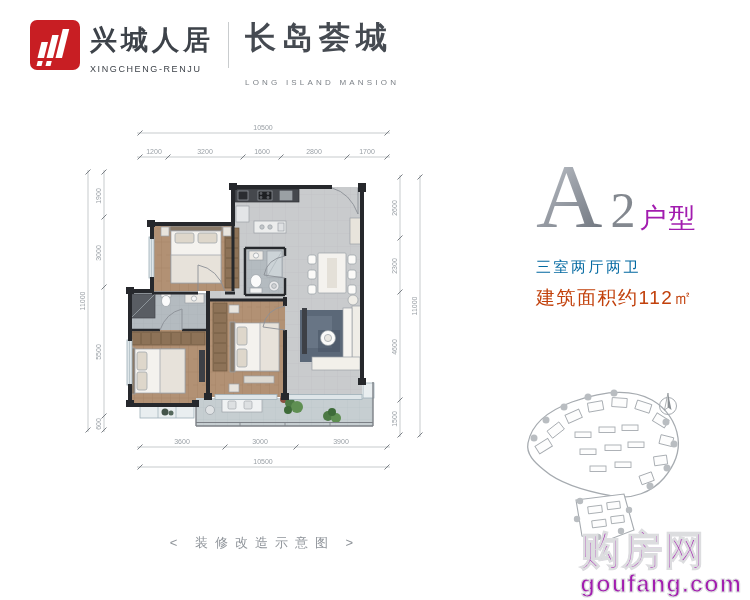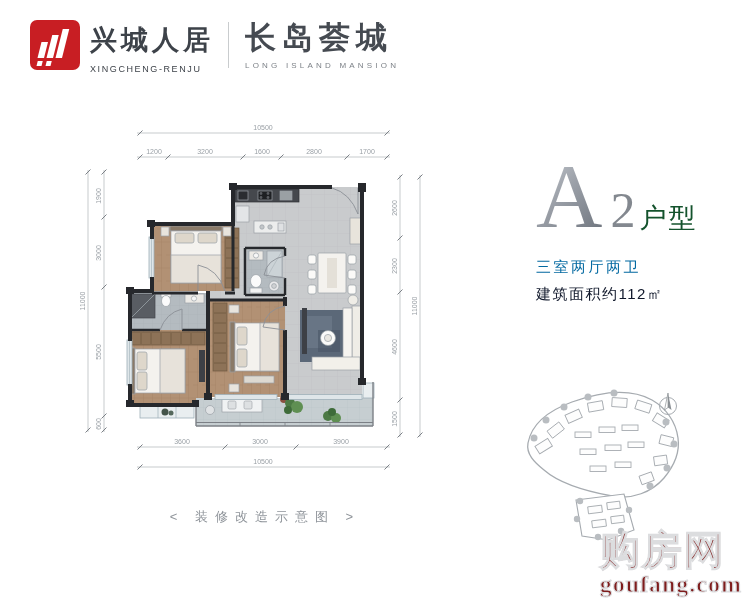--- a/index.html
+++ b/index.html
@@ -8,39 +8,39 @@
   
   .hdr{position:absolute;left:30px;top:20px;display:flex;align-items:flex-start;}
   .logo-box{width:50px;height:50px;margin-right:10px;}
   .brand-block{display:flex;flex-direction:column;margin-top:6px;}
   .brand-zh{font-size:27px;font-weight:700;color:#3d4249;letter-spacing:4px;line-height:1.1;}
   .brand-en{font-size:9px;font-weight:400;color:#3d4249;letter-spacing:1.6px;margin-top:8px;}
   .hdr-divider{width:1px;height:46px;background:#c9ccce;margin:2px 16px 0 14px;}
   .proj-block{display:flex;flex-direction:column;margin-top:2px;}
   .proj-zh{font-size:31px;font-weight:700;color:#454a51;letter-spacing:6px;line-height:1.05;
            font-family:Liberation Serif, serif;}
-  .proj-en{font-size:8px;color:#7d8288;letter-spacing:3.2px;margin-top:6px;}
+  .proj-en{font-size:8px;color:#7d8288;letter-spacing:3.2px;margin-top:23px;}
   
   .unit{position:absolute;left:536px;top:150px;width:190px;}
   .unit-line{display:flex;align-items:baseline;font-family:"Liberation Serif","DejaVu Serif",serif;}
   .unit-letter{font-size:92px;line-height:1;font-weight:400;
       background:linear-gradient(135deg,#c6cad0 5%,#9ba0a8 45%,#6e747d 95%);
       -webkit-background-clip:text;background-clip:text;color:transparent;}
   .unit-number{font-size:50px;color:#83888f;margin-left:8px;line-height:1;}
-  .unit-suffix{font-size:27px;color:#14532d;margin-left:4px;letter-spacing:2px;}
+  .unit-suffix{font-size:27px;color:#a21caf;margin-left:4px;letter-spacing:2px;}
   .unit-rooms{font-size:15px;color:#0369a1;letter-spacing:2.5px;margin-top:16px;}
-  .unit-area{font-size:15px;color:#0f172a;letter-spacing:1.5px;margin-top:8px;}
+  .unit-area{font-size:19px;color:#c2410c;letter-spacing:1.5px;margin-top:8px;}
   
-  .caption{position:absolute;left:120px;top:508px;width:290px;text-align:center;
+  .caption{position:absolute;left:120px;top:534px;width:290px;text-align:center;
            font-size:13px;color:#8f949a;letter-spacing:7px;}
   
   .wm{position:absolute;right:8px;bottom:4px;text-align:left;line-height:1;
-      color:#7f1d1d;-webkit-text-stroke:1.2px #dcdddf;font-weight:700;}
+      color:#a21caf;-webkit-text-stroke:1.2px #dcdddf;font-weight:700;}
   .wm-zh{font-size:40px;letter-spacing:2px;}
-  .wm-en{font-size:24px;margin-top:2px;letter-spacing:1px;font-family:Liberation Serif, serif;}
+  .wm-en{font-size:24px;margin-top:2px;letter-spacing:1px;}
   svg text{font-family:"Liberation Sans","DejaVu Sans",sans-serif;}
   .dim{font-size:7px;fill:#9aa0a6;}
 </style>
 </head>
 <body>
 
 <div id="canvas">
 
   <div class="hdr">
     <div class="logo-box">

